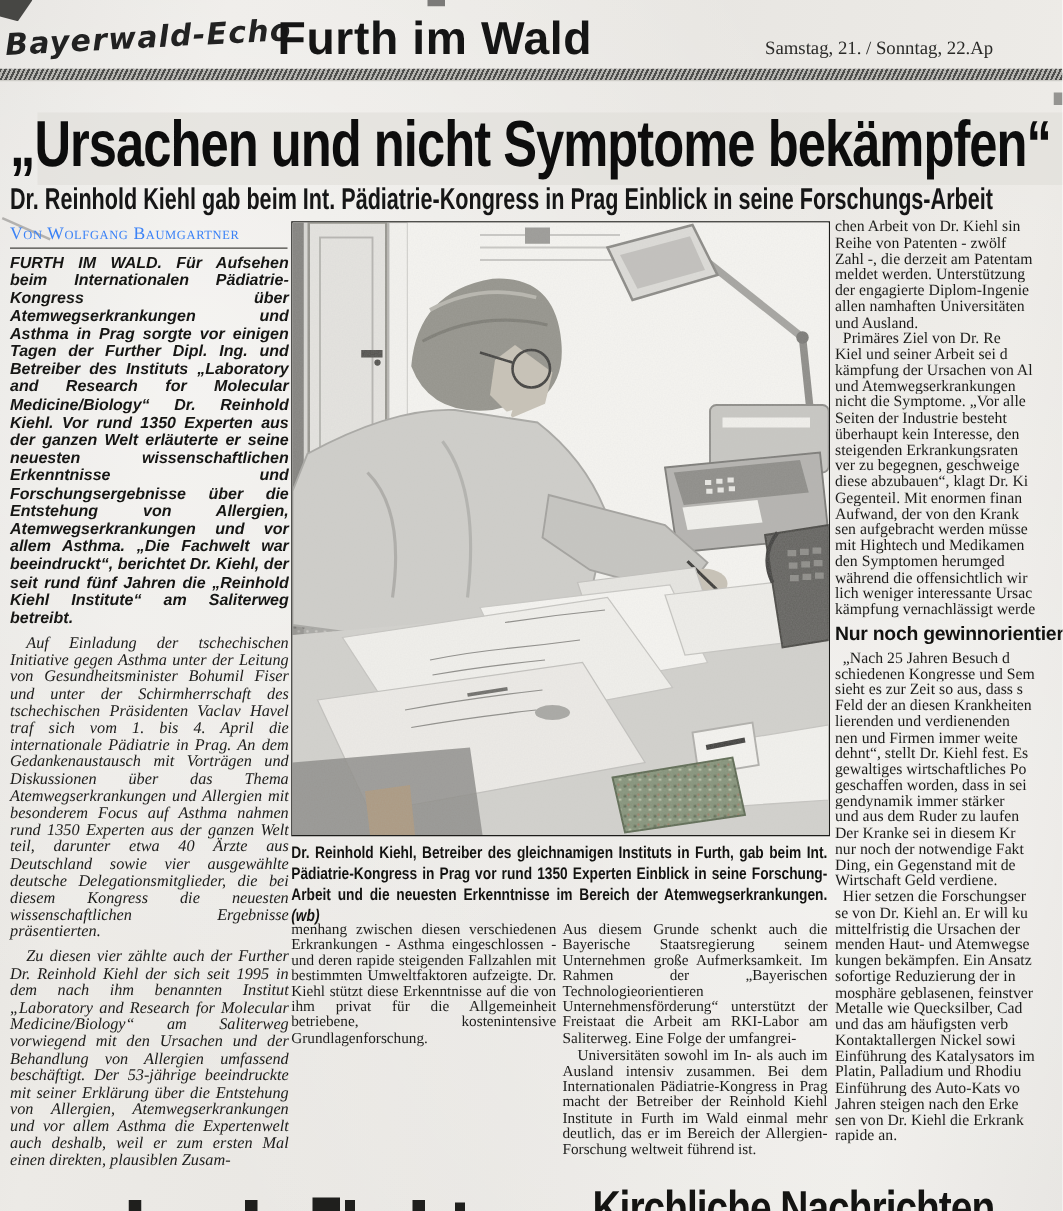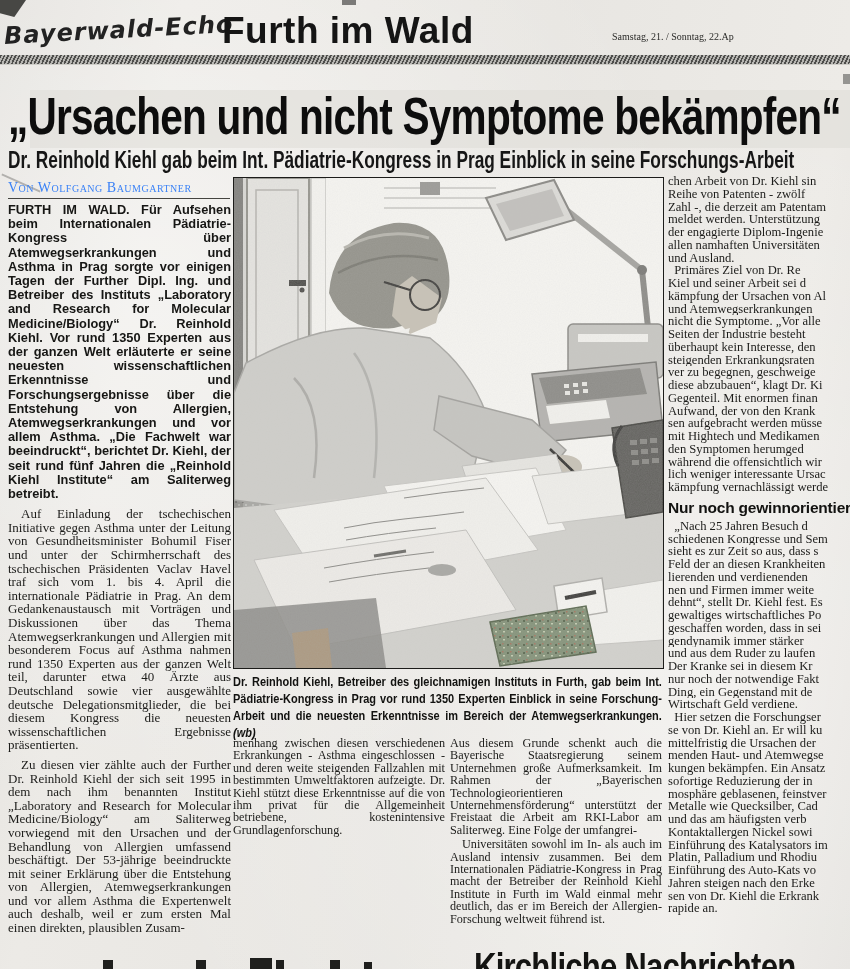--- a/index.html
+++ b/index.html
@@ -10,37 +10,37 @@
       radial-gradient(ellipse at 80% 70%, rgba(255,255,255,.35), rgba(0,0,0,0) 60%),
       linear-gradient(100deg,#e3e1dd 0%,#eceae6 18%,#e8e6e2 55%,#edebe7 84%,#e4e2de 100%);
     font-family:"Liberation Serif",serif;color:#1a1a1a;
   }
   .abs{position:absolute;}
   
   .hand{left:4px;top:16px;font-family:"DejaVu Sans",sans-serif;font-style:italic;
         font-size:24px;font-weight:bold;color:#222;transform:rotate(-3deg);letter-spacing:1px;}
   .section{left:222px;top:10px;font-family:Liberation Sans, sans-serif;font-weight:bold;
         font-size:37px;letter-spacing:.5px;color:#151515;}
-  .dateline{left:612px;top:31px;font-size:10px;color:#2a2a28;white-space:nowrap;}
+  .dateline{left:612px;top:31px;font-size:15px;color:#2a2a28;white-space:nowrap;}
   .bar{left:0;top:55px;width:850px;height:9px;
        background:repeating-linear-gradient(115deg,#4e4e4c 0 1.6px,#b7b6b2 1.6px 3.4px);
        box-shadow:0 1px 0 #cfcec9;}
   
   .hl-band{left:30px;top:90px;width:820px;height:58px;background:#dedcd7;opacity:.55;}
   .headline{left:8px;top:86px;white-space:nowrap;font-family:"Liberation Sans",sans-serif;
         font-weight:bold;font-size:52px;letter-spacing:-1px;color:#0d0d0d;
         transform:scaleX(.78);transform-origin:left top;}
   .subhead{left:8px;top:146px;white-space:nowrap;font-family:"Liberation Sans",sans-serif;
         font-weight:bold;font-size:24px;color:#161616;letter-spacing:0;
         transform:scaleX(.72);transform-origin:left top;}
   
   .byline{left:8px;top:180px;width:222px;font-variant:small-caps;
         font-size:14px;letter-spacing:.5px;color:#3b82f6;border-bottom:1.6px solid #454440;
         padding-bottom:2px;}
-  .col1{left:8px;top:203px;width:223px;}
+  .col1{left:8px;top:203px;width:223px;font-style:italic;}
   .lead{font-family:"Liberation Sans",sans-serif;font-weight:bold;font-size:12.8px;
         line-height:14.2px;text-align:justify;color:#161614;margin:0;}
   .col1 .serifp p,.col2 .serifp p,.col3 .serifp p{
         margin:0;font-size:13px;line-height:13.6px;text-align:justify;color:#1c1c1a;}
   .col1 .serifp p{text-indent:13px;margin-top:6px;}
   .col2,.col3{top:737px;width:212px;}
   .col2{left:233px;} .col3{left:450px;}
   .col2 .serifp p,.col3 .serifp p{font-size:12.2px;line-height:12.4px;}
   .col2 .serifp p + p,.col3 .serifp p + p{text-indent:12px;margin-top:2px;}
   
@@ -228,21 +228,21 @@
 </svg>
 </div>
 
 <div class="abs caption">
   <span>Dr. Reinhold Kiehl, Betreiber des gleichnamigen Instituts in Furth, gab beim Int. Pädiatrie-Kongress in Prag vor rund 1350 Experten Einblick in seine Forschung-Arbeit und die neuesten Erkenntnisse im Bereich der Atemwegserkrankungen.</span>
   <i>(wb)</i>
 </div>
 
 <div class="abs col2">
   <div class="serifp">
-      <p>menhang zwischen diesen verschiedenen Erkrankungen - Asthma eingeschlossen - und deren weite steigenden Fallzahlen mit bestimmten Umweltfaktoren aufzeigte. Dr. Kiehl stützt diese Erkenntnisse auf die von ihm privat für die Allgemeinheit betriebene, kostenintensive Grundlagenforschung.</p>
+      <p>menhang zwischen diesen verschiedenen Erkrankungen - Asthma eingeschlossen - und deren rapide steigenden Fallzahlen mit bestimmten Umweltfaktoren aufzeigte. Dr. Kiehl stützt diese Erkenntnisse auf die von ihm privat für die Allgemeinheit betriebene, kostenintensive Grundlagenforschung.</p>
     </div>
 </div>
 <div class="abs col3">
   <div class="serifp">
       <p>Aus diesem Grunde schenkt auch die Bayerische Staatsregierung seinem Unternehmen große Aufmerksamkeit. Im Rahmen der „Bayerischen Technologieorientieren Unternehmensförderung“ unterstützt der Freistaat die Arbeit am RKI-Labor am Saliterweg. Eine Folge der umfangrei-</p>
       <p>Universitäten sowohl im In- als auch im Ausland intensiv zusammen. Bei dem Internationalen Pädiatrie-Kongress in Prag macht der Betreiber der Reinhold Kiehl Institute in Furth im Wald einmal mehr deutlich, das er im Bereich der Allergien-Forschung weltweit führend ist.</p>
     </div>
 </div>
 
 <div class="abs col4">

